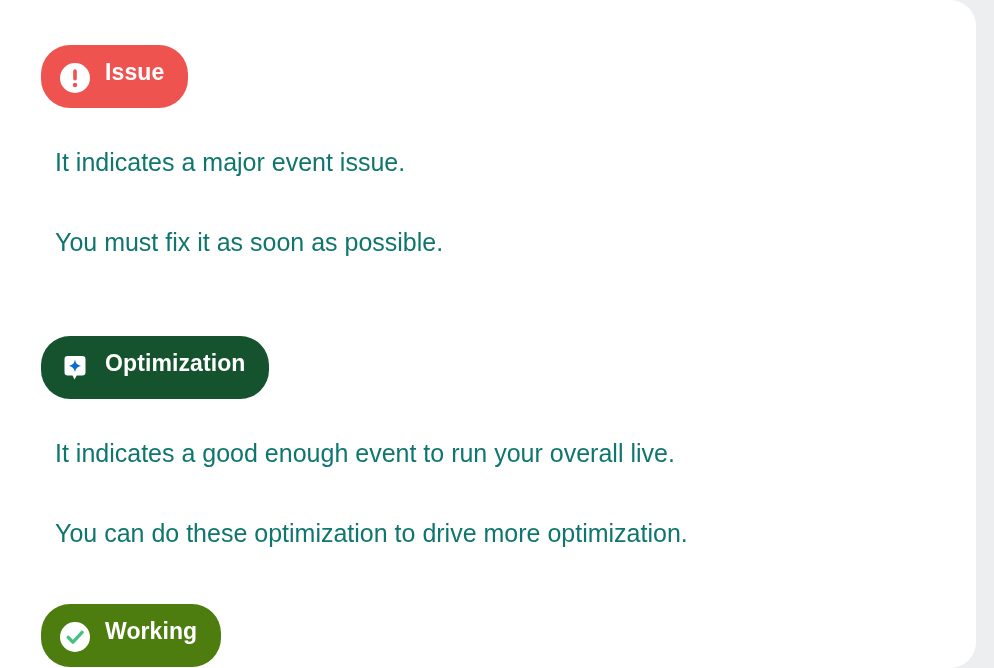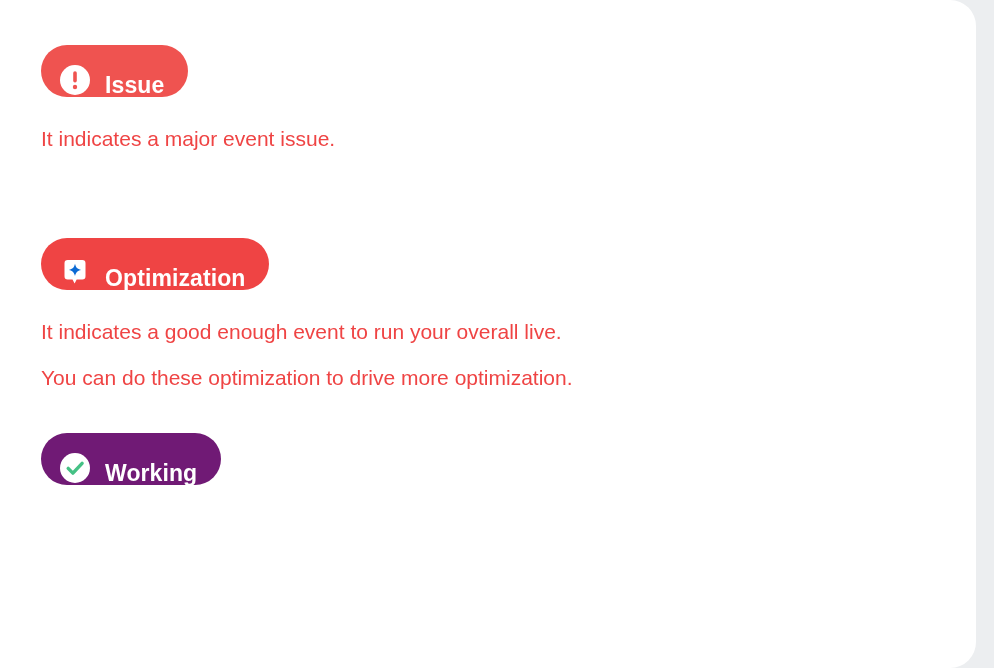--- a/index.html
+++ b/index.html
@@ -26,24 +26,24 @@
     box-sizing: border-box;
     padding: 45px 0 0 41px;
   }
 
   .legend-section {
     margin: 0;
   }
 
   .status-badge {
     display: inline-flex;
-    align-items: flex-end;
-    height: 52px;
+    align-items: flex-start;
+    height: 63px;
     border-radius: 29px;
-    padding: 9px 24px 0 17px;
+    padding: 16px 24px 0 17px;
     box-sizing: border-box;
     white-space: nowrap;
   }
 
   .status-badge .badge-label {
     color: #ffffff;
     font-size: 23px;
     font-weight: bold;
     letter-spacing: 0.1px;
     margin-left: 13px;
@@ -53,34 +53,34 @@
   .badge-icon {
     display: inline-flex;
     align-items: center;
     justify-content: center;
     width: 34px;
     height: 34px;
     flex: 0 0 34px;
   }
 
   .badge-issue      { background: #ef5350; }
-  .badge-optimization { background: #ef4444; }
-  .badge-working    { background: #701a75; }
+  .badge-optimization { background: #14532d; }
+  .badge-working    { background: #4d7c0f; }
 
   .desc-list {
     margin: 0;
     padding: 0;
     list-style: none;
   }
 
   .desc-line {
-    color: #ef4444;
-    font-size: 21px;
+    color: #0f766e;
+    font-size: 25px;
     line-height: 1.22;
-    margin: 0;
+    margin: 14px;
   }
 
   .gap-badge-to-text { height: 25px; }
   .gap-line          { height: 21px; }
   .gap-section       { height: 44px; }
   .gap-section-last  { height: 42px; }
 </style>
 </head>
 <body>
 
@@ -96,20 +96,21 @@
         </svg>
       </span>
       <span class="badge-label">Issue</span>
     </div>
 
     <div class="gap-badge-to-text"></div>
 
     <ul class="desc-list">
       <li class="desc-line">It indicates a major event issue.</li>
       <li class="gap-line"></li>
+      <li class="desc-line">You must fix it as soon as possible.</li>
       <li class="gap-line"></li>
     </ul>
   </div>
 
   <div class="gap-section"></div>
 
   <div class="legend-section">
     <div class="status-badge badge-optimization">
       <span class="badge-icon">
         <svg width="34" height="34" viewBox="0 0 34 34" aria-hidden="true">

